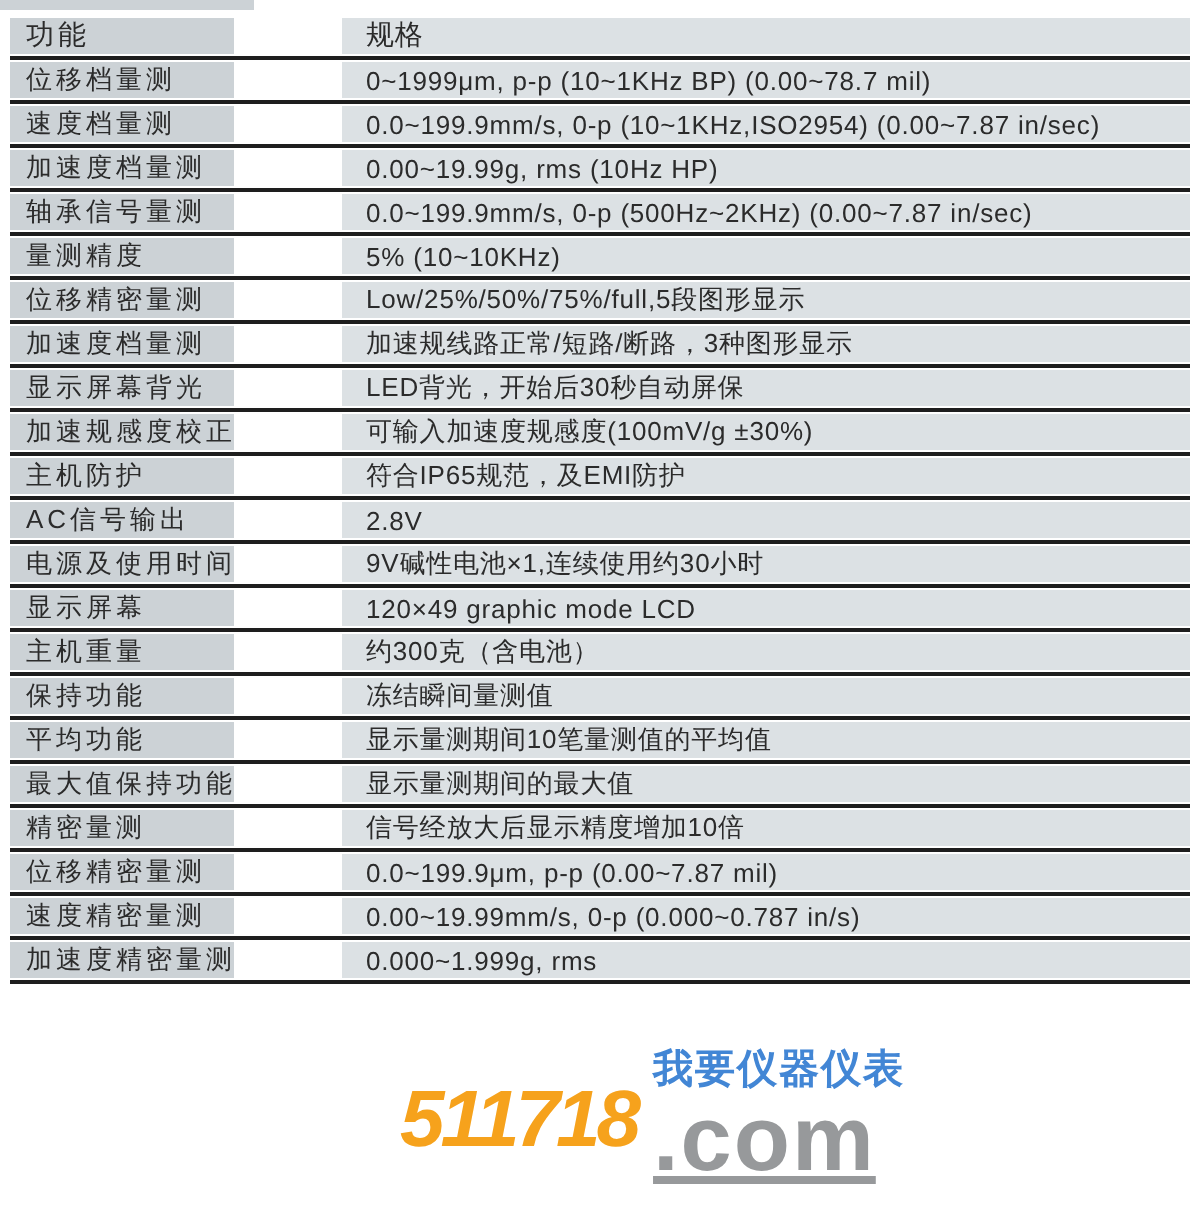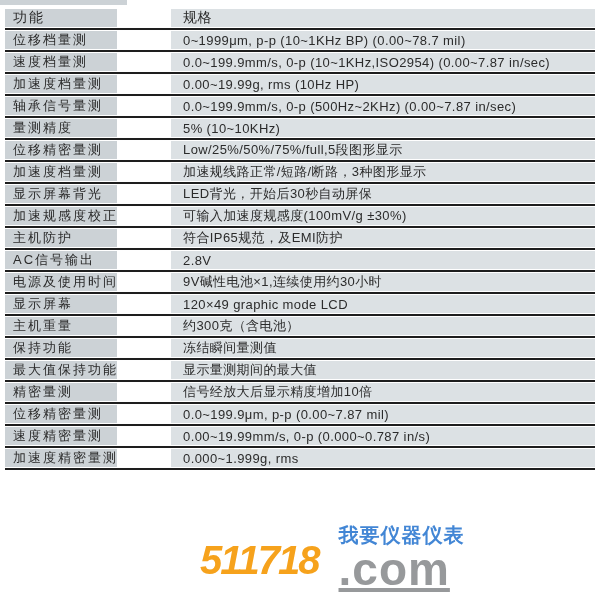--- a/index.html
+++ b/index.html
@@ -75,21 +75,21 @@
     line-height: 50px;
     margin-top: 12px;
     font-weight: bold;
     font-style: italic;
     letter-spacing: -2px;
     color: var(--wmOrange, #f6a21c);
   }
   .wm-right {
     display: flex;
     flex-direction: column;
-    margin-left: 20px;
+    margin-left: 8px;
     justify-content: flex-end;
   }
   .wm-slogan {
     font-size: 20px;
     line-height: 24px;
     font-weight: bold;
     letter-spacing: 1px;
     color: var(--wmBlue, #4286d5);
   }
   .wm-domain {
@@ -201,20 +201,25 @@
     <div class="gutter"></div>
     <div class="cell right">约300克（含电池）</div>
   </div>
 
   <div class="row">
     <div class="cell left">保持功能</div>
     <div class="gutter"></div>
     <div class="cell right">冻结瞬间量测值</div>
   </div>
 
+  <div class="row">
+    <div class="cell left">平均功能</div>
+    <div class="gutter"></div>
+    <div class="cell right">显示量测期间10笔量测值的平均值</div>
+  </div>
 
   <div class="row">
     <div class="cell left">最大值保持功能</div>
     <div class="gutter"></div>
     <div class="cell right">显示量测期间的最大值</div>
   </div>
 
   <div class="row">
     <div class="cell left">精密量测</div>
     <div class="gutter"></div>

